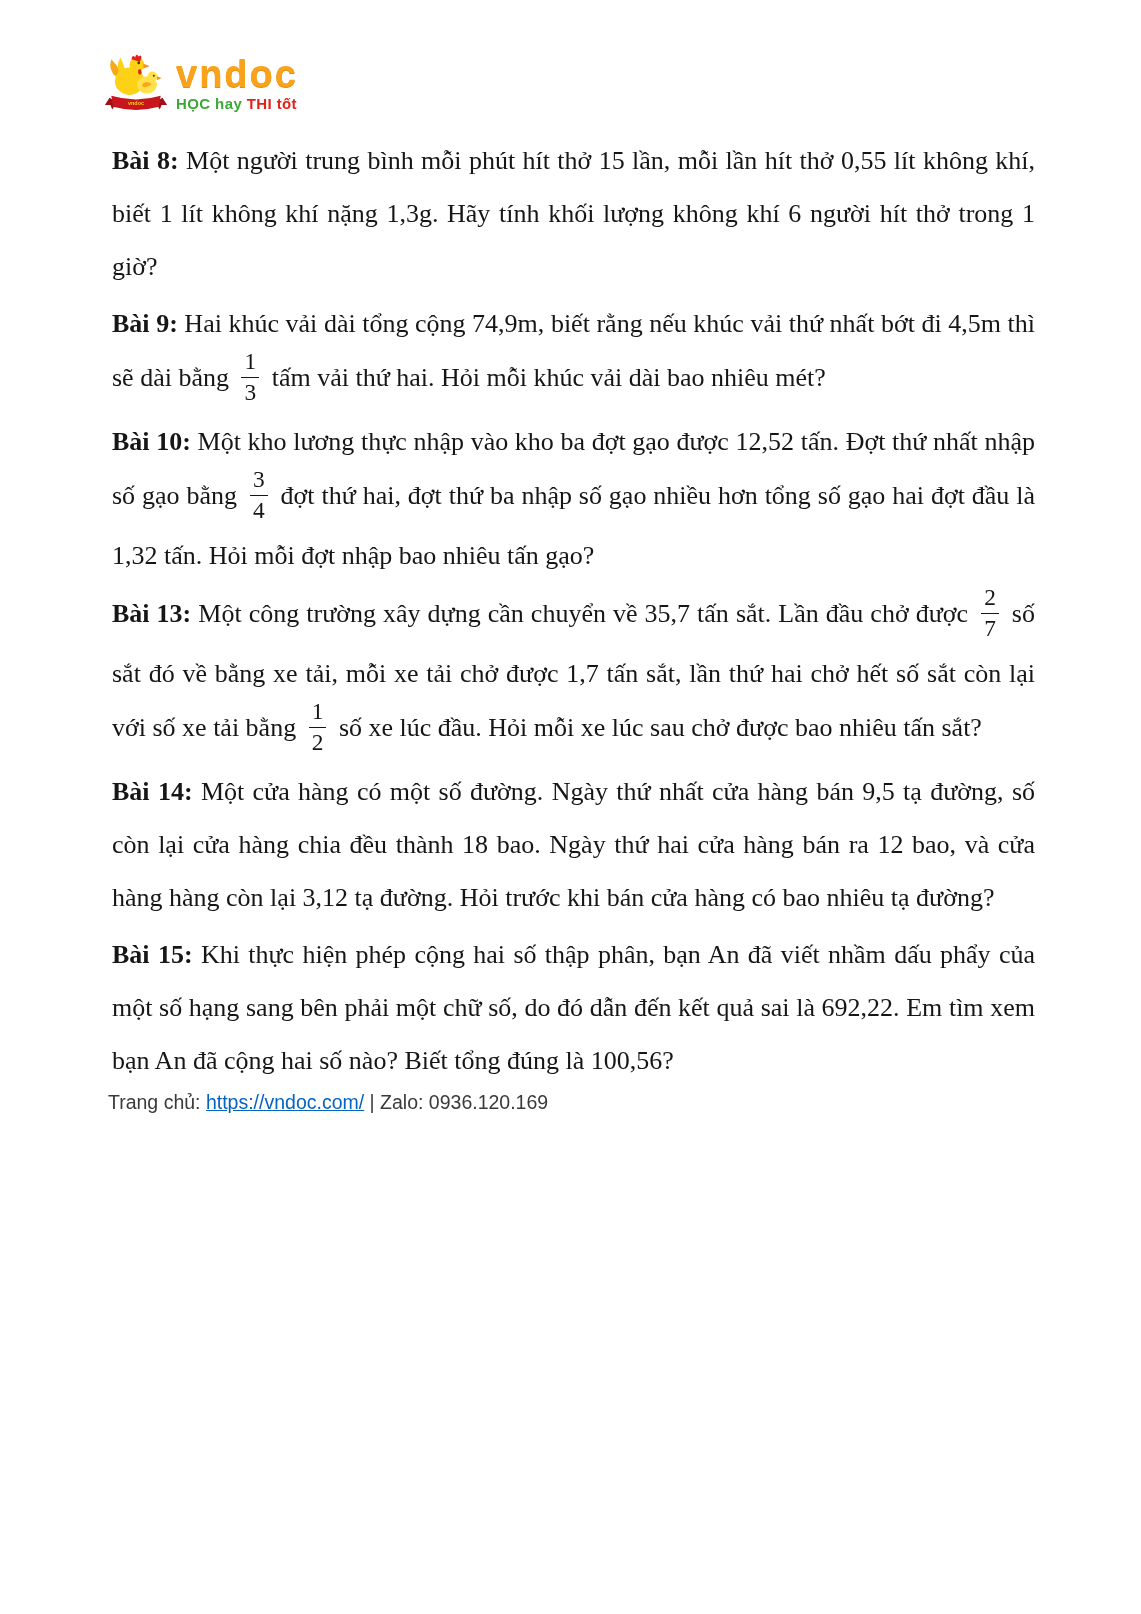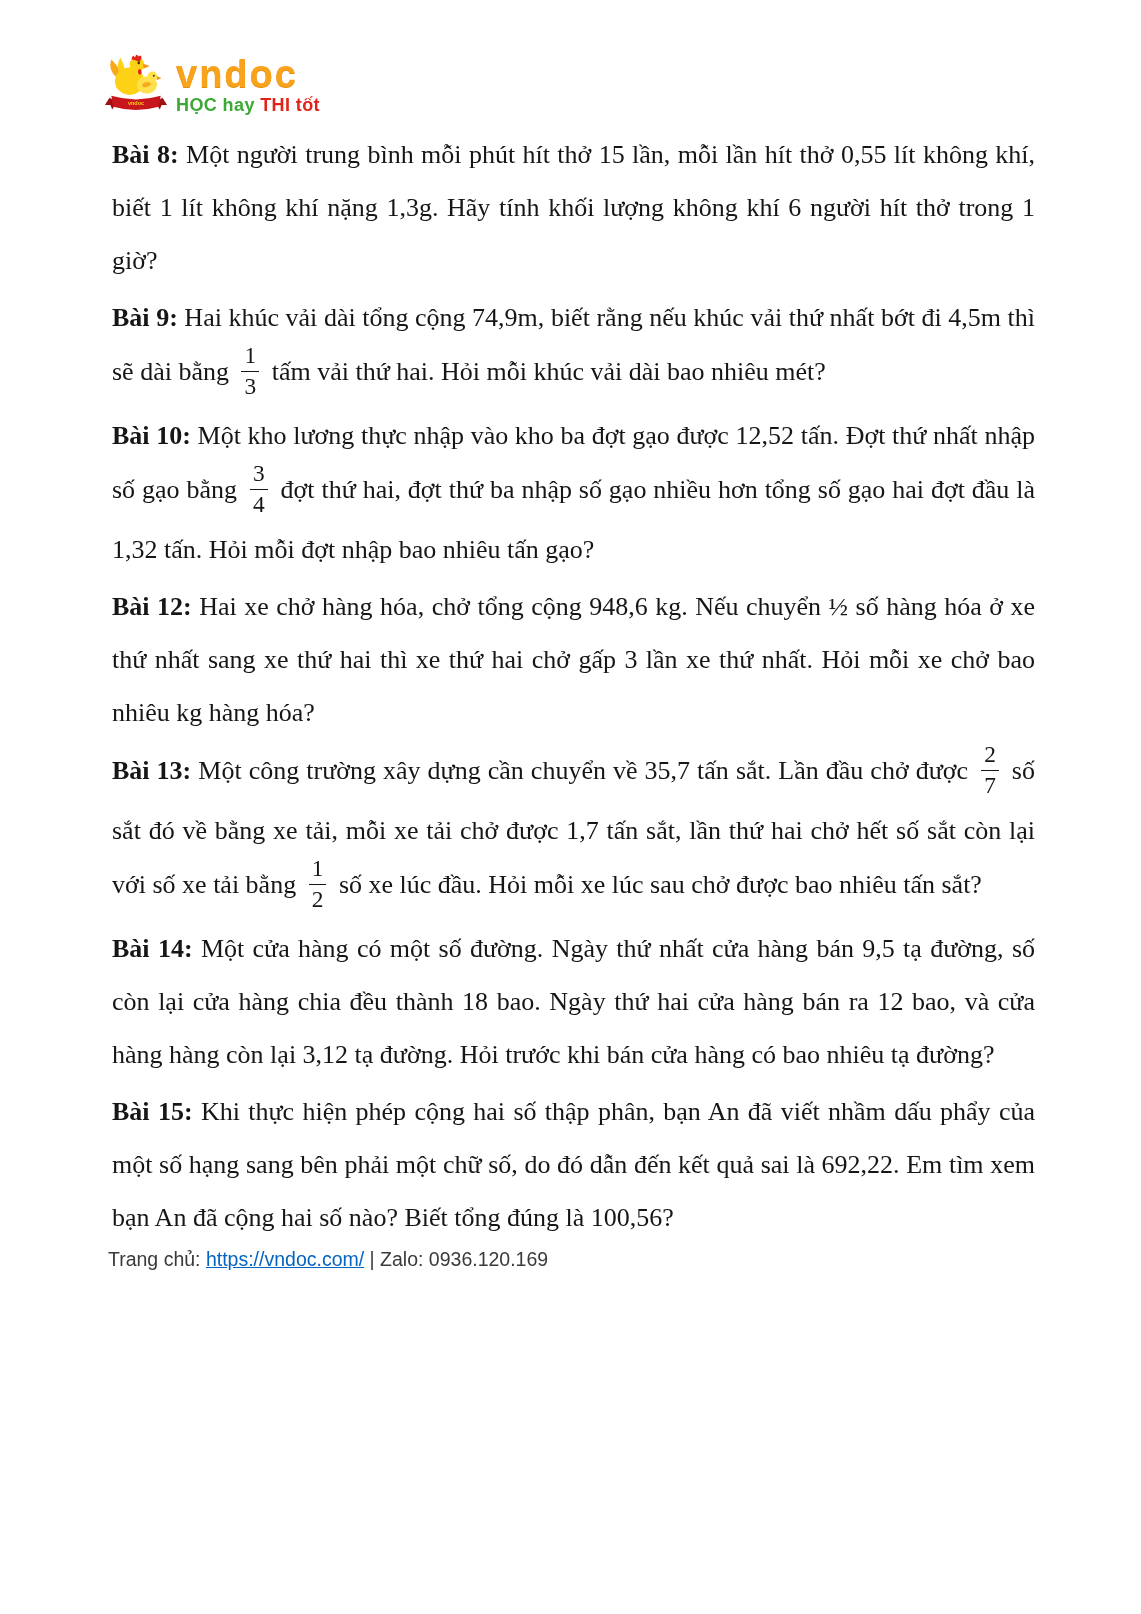--- a/index.html
+++ b/index.html
@@ -15,38 +15,38 @@
     position: relative;
     overflow: hidden;
   }
 
   
   .logo-row {
     display: flex;
     align-items: flex-start;
     gap: 8px;
     margin-left: -4px;
-    margin-bottom: 8px;
+    margin-bottom: 14px;
     height: 70px;
   }
   .mascot { width: 64px; height: 66px; flex: 0 0 auto; }
   .logo-text { display: flex; flex-direction: column; padding-top: 6px; }
   .brand {
     font-family: "Liberation Sans", sans-serif;
     font-weight: 900;
     font-size: 38px;
     line-height: 0.95;
     letter-spacing: 2px;
     color: #F9A21B;
     text-shadow: 0 1px 0 #e88d07;
   }
   .tagline {
     font-family: "Liberation Sans", sans-serif;
     font-weight: 800;
-    font-size: 18px;
+    font-size: 15px;
     letter-spacing: 0.4px;
     margin-top: 3px;
     white-space: nowrap;
   }
   .tg-green { color: #3AA935; }
   .tg-red   { color: #E2231A; }
 
   
   .problems { width: 100%; }
   p.problem {
@@ -123,21 +123,20 @@
   <main class="problems" id="problems">
       <p class="problem"><strong>Bài 8:</strong> Một người trung bình mỗi phút hít thở 15 lần, mỗi lần hít thở 0,55 lít không khí, biết 1 lít không khí nặng 1,3g. Hãy tính khối lượng không khí 6 người hít thở trong 1 giờ?</p>
       <p class="problem"><strong>Bài 9:</strong> Hai khúc vải dài tổng cộng 74,9m, biết rằng nếu khúc vải thứ nhất bớt đi 4,5m thì sẽ dài bằng <span class="frac">
           <span class="fnum">1</span>
           <span class="fden">3</span>
         </span> tấm vải thứ hai. Hỏi mỗi khúc vải dài bao nhiêu mét?</p>
       <p class="problem"><strong>Bài 10:</strong> Một kho lương thực nhập vào kho ba đợt gạo được 12,52 tấn. Đợt thứ nhất nhập số gạo bằng <span class="frac">
           <span class="fnum">3</span>
           <span class="fden">4</span>
         </span> đợt thứ hai, đợt thứ ba nhập số gạo nhiều hơn tổng số gạo hai đợt đầu là 1,32 tấn. Hỏi mỗi đợt nhập bao nhiêu tấn gạo?</p>
-      <p class="problem"><strong>Bài 12:</strong> Hai xe chở hàng hóa, chở tổng cộng 948,6 kg. Nếu chuyển ½ số hàng hóa ở xe thứ nhất sang xe thứ hai thì xe thứ hai chở gấp 3 lần xe thứ nhất. Hỏi mỗi xe chở bao nhiêu kg hàng hóa?</p>
       <p class="problem"><strong>Bài 13:</strong> Một công trường xây dựng cần chuyển về 35,7 tấn sắt. Lần đầu chở được <span class="frac">
           <span class="fnum">2</span>
           <span class="fden">7</span>
         </span> số sắt đó về bằng xe tải, mỗi xe tải chở được 1,7 tấn sắt, lần thứ hai chở hết số sắt còn lại với số xe tải bằng <span class="frac">
           <span class="fnum">1</span>
           <span class="fden">2</span>
         </span> số xe lúc đầu. Hỏi mỗi xe lúc sau chở được bao nhiêu tấn sắt?</p>
       <p class="problem"><strong>Bài 14:</strong> Một cửa hàng có một số đường. Ngày thứ nhất cửa hàng bán 9,5 tạ đường, số còn lại cửa hàng chia đều thành 18 bao. Ngày thứ hai cửa hàng bán ra 12 bao, và cửa hàng hàng còn lại 3,12 tạ đường. Hỏi trước khi bán cửa hàng có bao nhiêu tạ đường?</p>
       <p class="problem"><strong>Bài 15:</strong> Khi thực hiện phép cộng hai số thập phân, bạn An đã viết nhầm dấu phẩy của một số hạng sang bên phải một chữ số, do đó dẫn đến kết quả sai là 692,22. Em tìm xem bạn An đã cộng hai số nào? Biết tổng đúng là 100,56?</p>
     </main>

